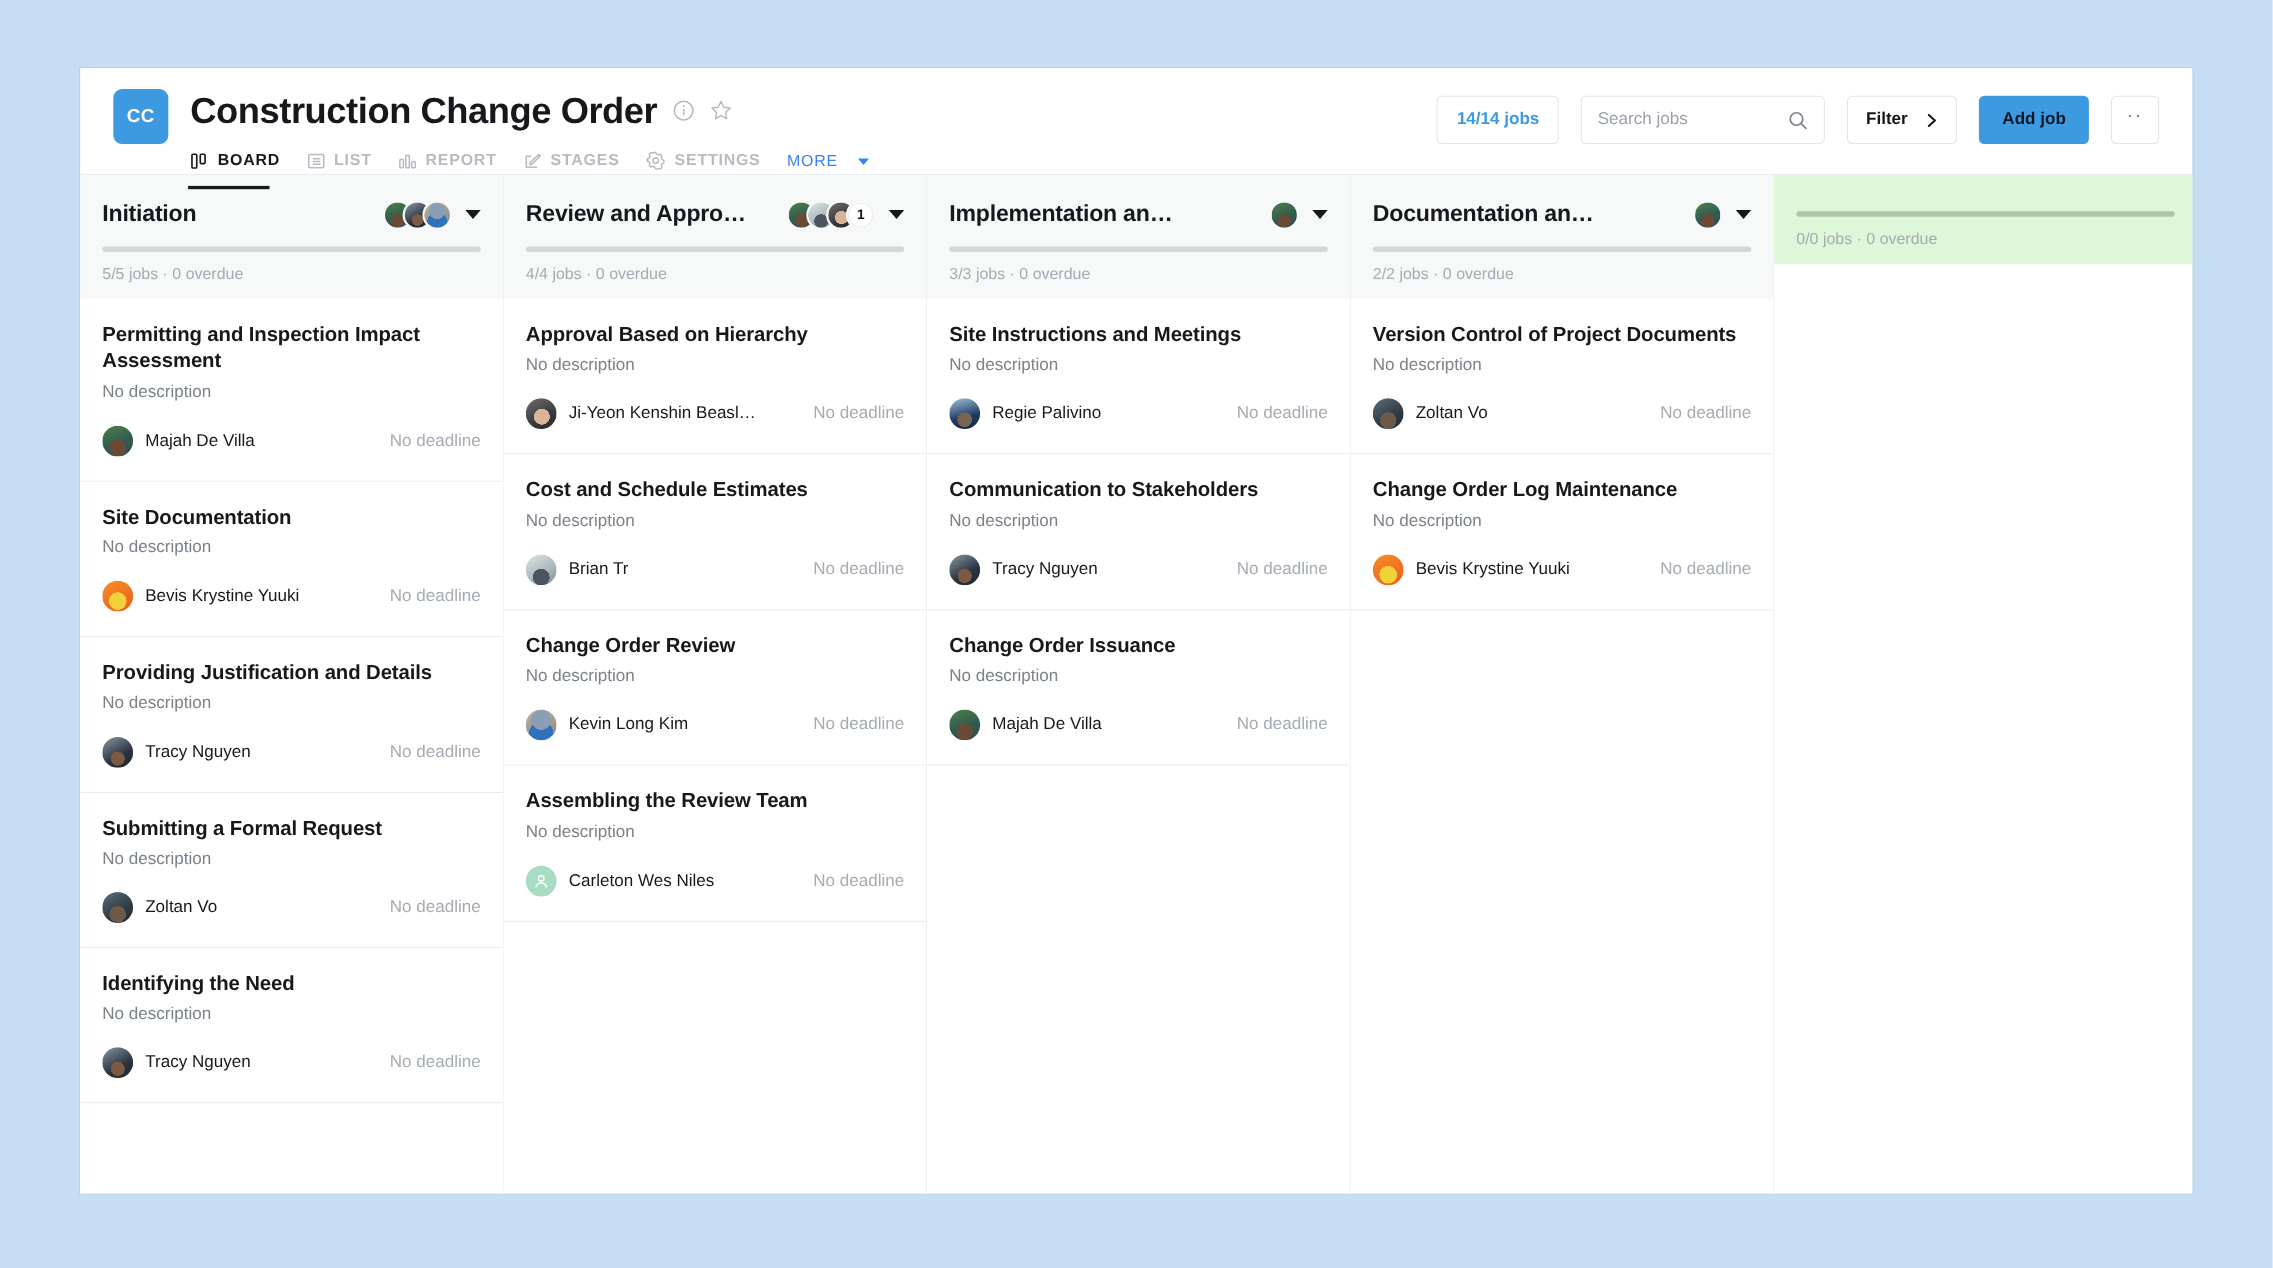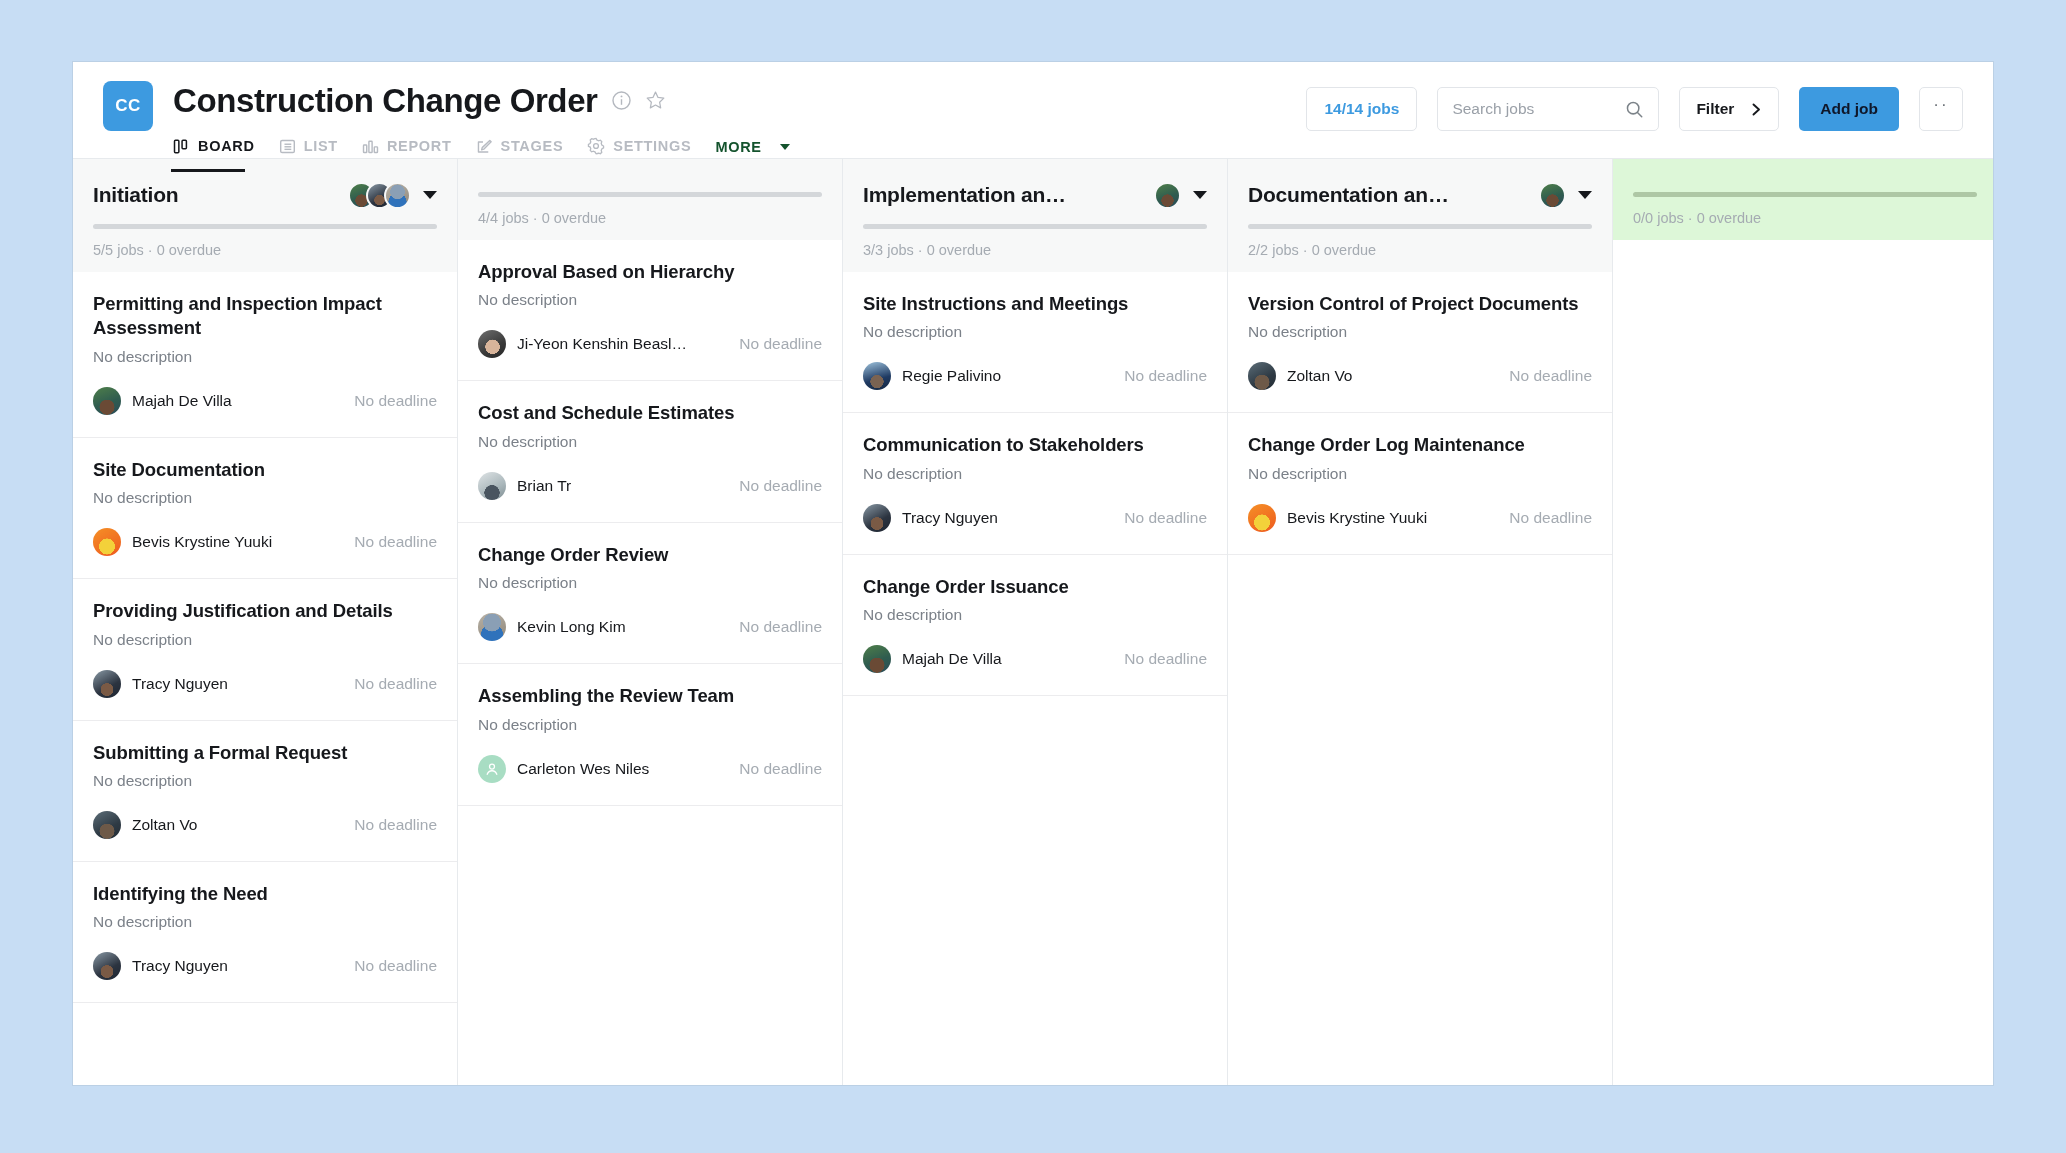--- a/index.html
+++ b/index.html
@@ -119,23 +119,23 @@
     left: -2px;
     right: 10px;
     bottom: -9px;
     height: 3px;
     background: #16181c;
   }
 
   .nav-tab svg { display: block; flex: 0 0 auto; }
 
   .nav-tab-more {
-    color: #14532d;
+    color: #3b82f6;
     font-size: 14.5px;
-    font-weight: 700;
+    font-weight: 400;
     letter-spacing: 0.7px;
     display: flex;
     align-items: center;
     gap: 18px;
     cursor: pointer;
     height: 32px;
   }
 
   .caret-sm {
     width: 0; height: 0;
@@ -625,20 +625,32 @@
                 <div class="av" style="background-image: radial-gradient(circle at 50% 70%, rgb(122, 90, 69) 0px, rgb(122, 90, 69) 26%, transparent 27%), linear-gradient(150deg, rgb(138, 154, 166), rgb(44, 52, 64) 60%, rgb(29, 36, 48));"></div>
                 <span class="assignee-name">Tracy Nguyen</span>
               </div>
               <span class="deadline">No deadline</span>
             </div>
           </div>
         </div>
       </div>
       <div class="column">
         <div class="col-header">
+          <div class="col-header-top">
+            <div class="col-title">Review and Appro…</div>
+            <div class="col-header-right">
+              <div class="avatar-stack">
+                <div class="av" style="background-image: radial-gradient(circle at 50% 72%, rgb(106, 74, 53) 0px, rgb(106, 74, 53) 30%, transparent 31%), linear-gradient(160deg, rgb(79, 127, 74), rgb(47, 92, 79) 55%, rgb(43, 75, 88));"></div>
+                <div class="av" style="background-image: radial-gradient(circle at 50% 74%, rgb(74, 85, 96) 0px, rgb(74, 85, 96) 30%, transparent 31%), linear-gradient(150deg, rgb(223, 228, 230), rgb(169, 182, 186) 60%, rgb(126, 141, 146));"></div>
+                <div class="av" style="background-image: radial-gradient(circle at 52% 60%, rgb(216, 180, 154) 0px, rgb(216, 180, 154) 32%, transparent 33%), linear-gradient(150deg, rgb(111, 111, 111), rgb(58, 58, 58) 60%, rgb(38, 38, 38));"></div>
+                <div class="av-count">1</div>
+              </div>
+              <div class="caret-dd"></div>
+            </div>
+          </div>
           <div class="col-progress"></div>
           <div class="col-meta">4/4 jobs · 0 overdue</div>
         </div>
         <div class="col-body">
           <div class="card">
             <div class="card-title">Approval Based on Hierarchy</div>
             <div class="card-desc">No description</div>
             <div class="card-foot">
               <div class="assignee">
                 <div class="av" style="background-image: radial-gradient(circle at 52% 60%, rgb(216, 180, 154) 0px, rgb(216, 180, 154) 32%, transparent 33%), linear-gradient(150deg, rgb(111, 111, 111), rgb(58, 58, 58) 60%, rgb(38, 38, 38));"></div>

